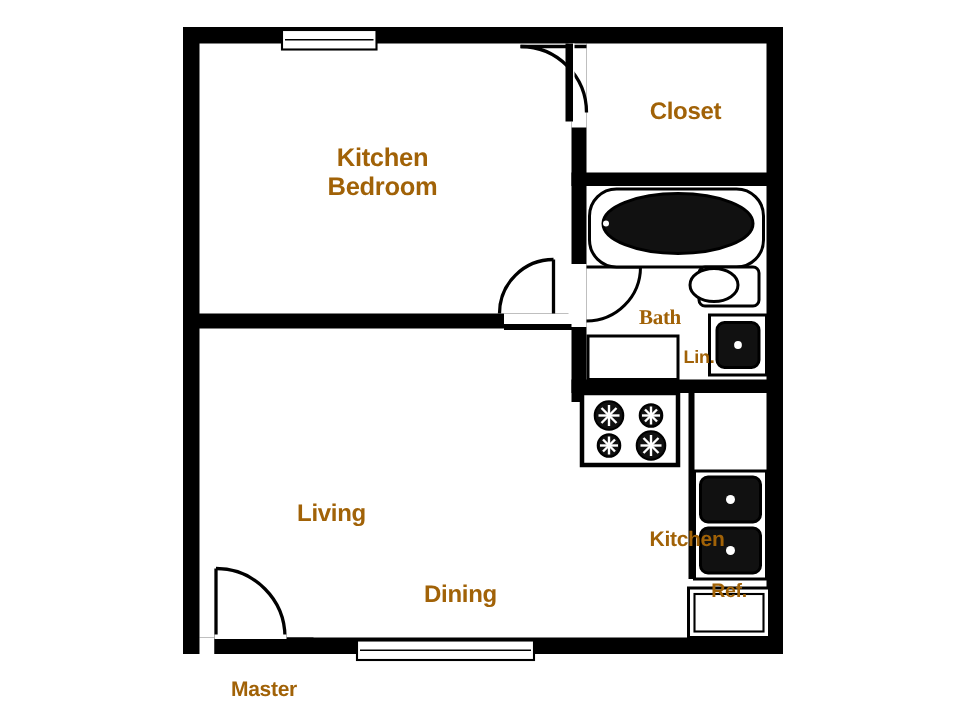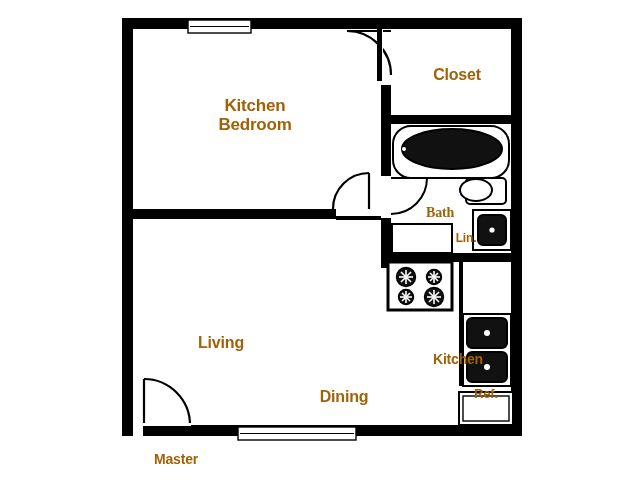--- a/index.html
+++ b/index.html
@@ -199,19 +199,19 @@
   <div class="room-label lbl-closet" style="left:457px; top:75px;">Closet</div>
 
   <div class="room-label lbl-bath" style="left:440px; top:213px;">Bath</div>
 
   <div class="room-label lbl-lin" style="left:422px; top:239px;">Lin.</div>
 
   <div class="room-label lbl-kitchen" style="left:430px; top:360px;margin-left:28px;">Kitchen</div>
 
   <div class="room-label lbl-living" style="left:221px; top:295px;margin-top:48px;">Living</div>
 
-  <div class="room-label lbl-dining" style="left:344px; top:397px;">Dining</div>
+  <div class="room-label lbl-dining" style="left:307px; top:397px;">Dining</div>
 
   <div class="room-label lbl-entry" style="left:176px; top:460px;">Master</div>
 
   <div class="room-label lbl-ref" style="left:486px; top:394px;">Ref.</div>
 
 </div>
 
 </body></html>

